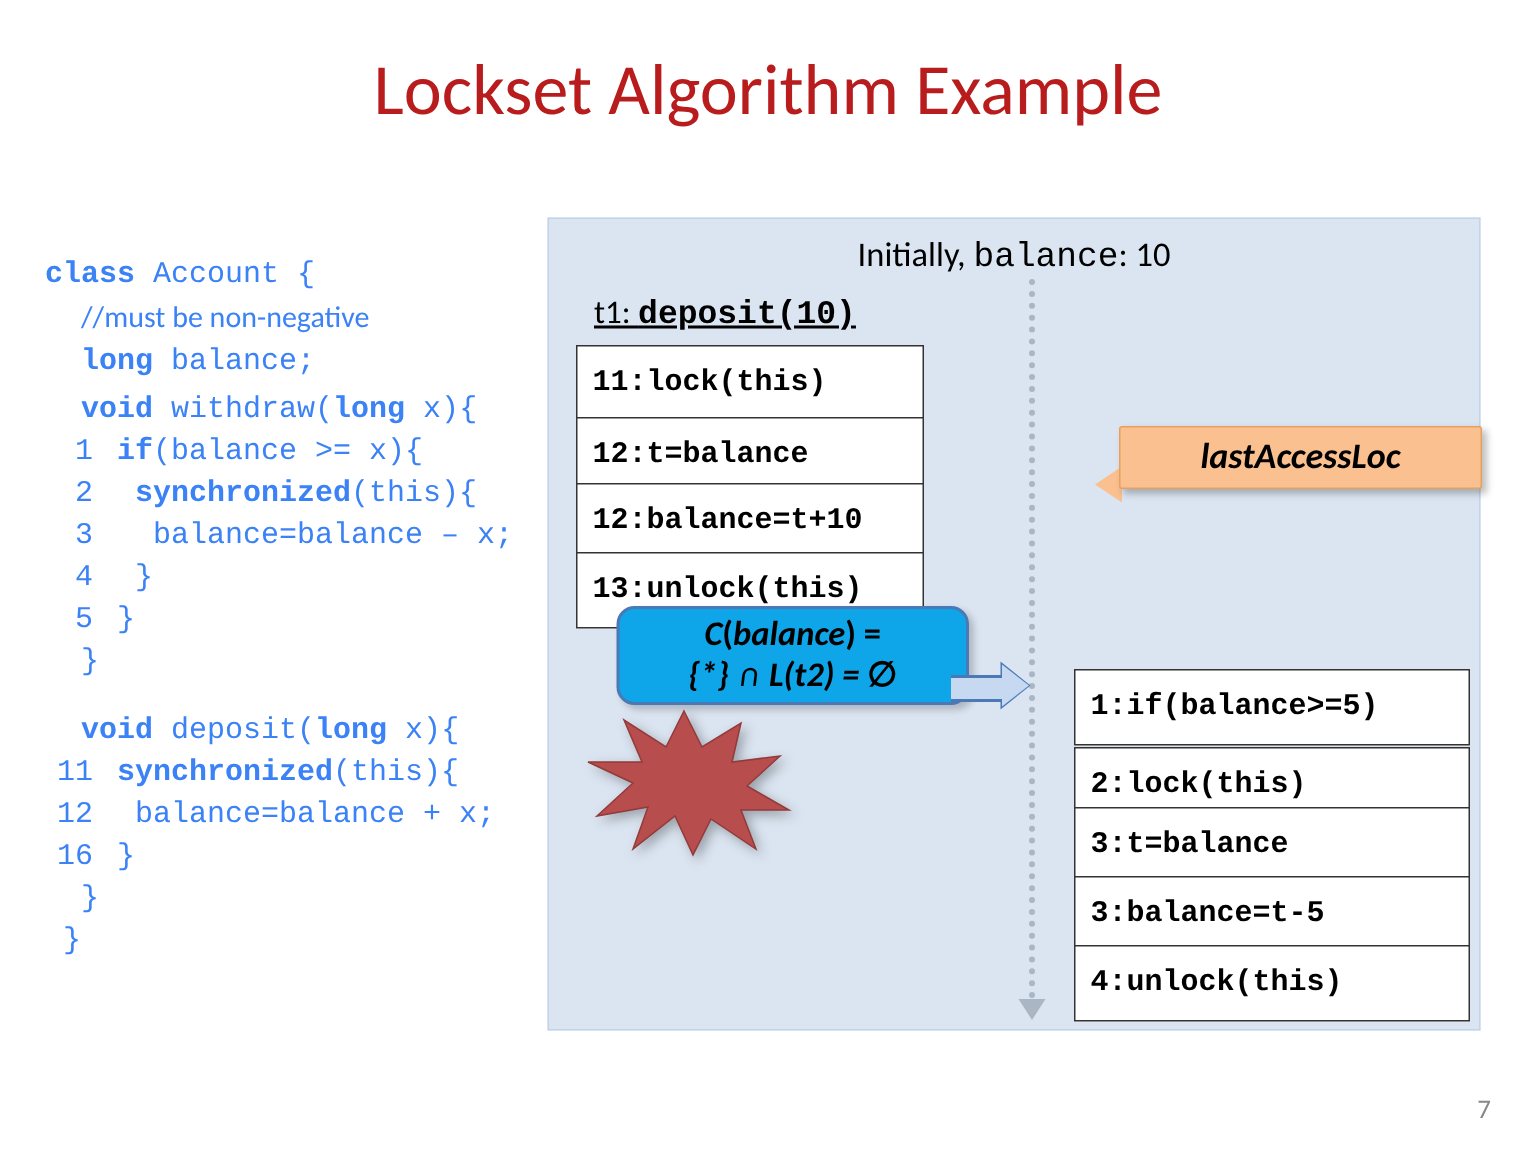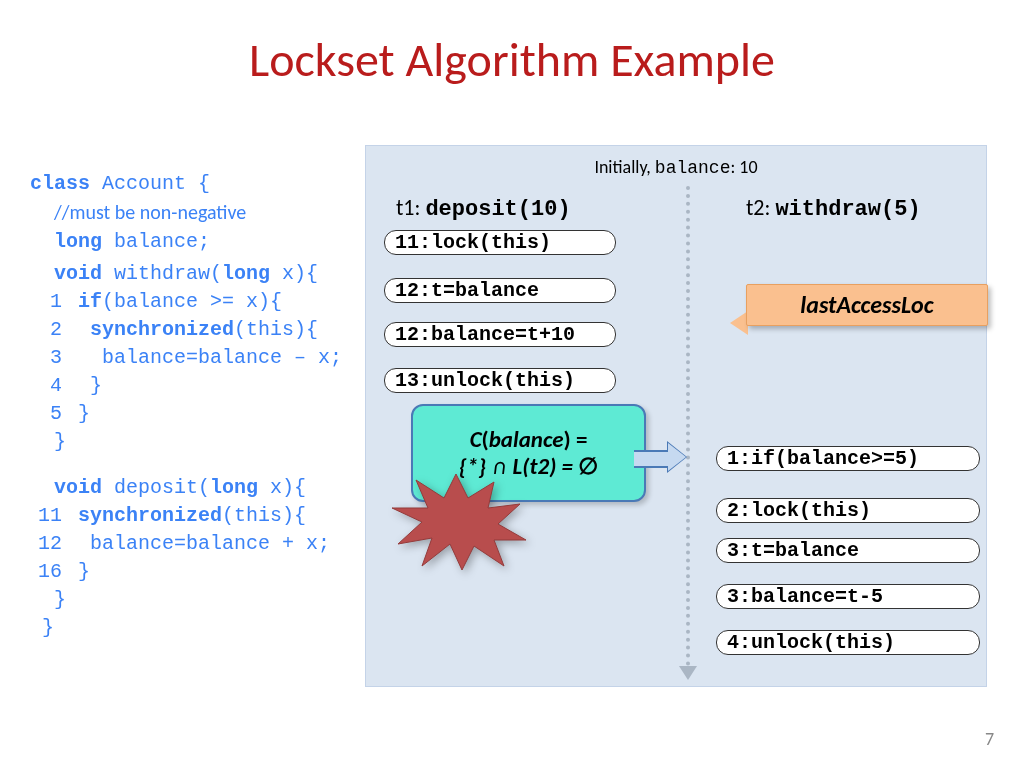--- a/index.html
+++ b/index.html
@@ -39,40 +39,40 @@
     width: 620px;
     height: 540px;
     background: #dbe5f1;
     border: 1px solid #c4d3e8;
   }
   .initially {
     position: absolute;
     top: 10px;
     width: 100%;
     text-align: center;
-    font-size: 18px;
+    font-size: 23px;
   }
   .mono { font-family: "Courier New", monospace; }
   .thread-header {
     position: absolute;
     font-size: 22px;
     font-weight: bold;
   }
-  .t1h { left: 30px; top: 48px; }
+  .t1h { left: 30px; top: 48px; text-decoration: underline; }
   .t2h { left: 380px; top: 48px; }
   .t2h .mono { font-weight: bold; }
   .step {
     position: absolute;
     background: white;
     border: 1.5px solid #333;
-    border-radius: 12px;
+    border-radius: 0;
     font-family: "Courier New", monospace;
     font-weight: bold;
     font-size: 20px;
-    padding: 0 10px;
+    padding: 13px 10px;
     white-space: nowrap;
   }
   .t1col { left: 18px; width: 210px; }
   .t2col { left: 350px; width: 242px; }
   .callout {
     position: absolute;
     background: #fac08f;
     border: 1.5px solid #e8a060;
     box-shadow: 3px 3px 5px rgba(0,0,0,.25);
     text-align: center;
@@ -94,28 +94,28 @@
     content:"";
     position:absolute;
     left:1px;top:-13px;
     border-top: 13px solid transparent;
     border-bottom: 13px solid transparent;
     border-right: 19px solid #e8a060;
     z-index:-1;
   }
   .c-box {
     position: absolute;
-    background: #5eead4;
+    background: #0ea5e9;
     border: 2px solid #4a79b6;
     border-radius: 12px;
     text-align: center;
     font-style: italic;
     font-weight: bold;
     font-size: 23px;
-    padding: 20px 8px;
+    padding: 4px 8px;
     line-height: 27px;
     box-shadow: 3px 3px 5px rgba(0,0,0,.2);
   }
   .c-arrow {
     position: absolute;
     width: 50px;
     height: 22px;
   }
   .c-arrow-body {
     position:absolute;
@@ -200,23 +200,20 @@
   <div class="initially">
     <span>Initially, </span><span class="mono">balance</span><span>: 10</span>
   </div>
 
   <div class="timeline"></div>
   <div class="timeline-head"></div>
 
   <div class="thread-header t1h">
     <span style="font-weight:normal">t1: </span><span class="mono">deposit(10)</span>
   </div>
-  <div class="thread-header t2h">
-    <span style="font-weight:normal">t2: </span><span class="mono">withdraw(5)</span>
-  </div>
 
   <div class="step t1col" style="top:84px">11:lock(this)</div>
   <div class="step t1col" style="top:132px">12:t=balance</div>
   <div class="step t1col" style="top:176px">12:balance=t+10</div>
   <div class="step t1col" style="top:222px">13:unlock(this)</div>
 
   <div class="step t2col" style="top:300px">1:if(balance&gt;=5)</div>
   <div class="step t2col" style="top:352px">2:lock(this)</div>
   <div class="step t2col" style="top:392px">3:t=balance</div>
   <div class="step t2col" style="top:438px">3:balance=t-5</div>

